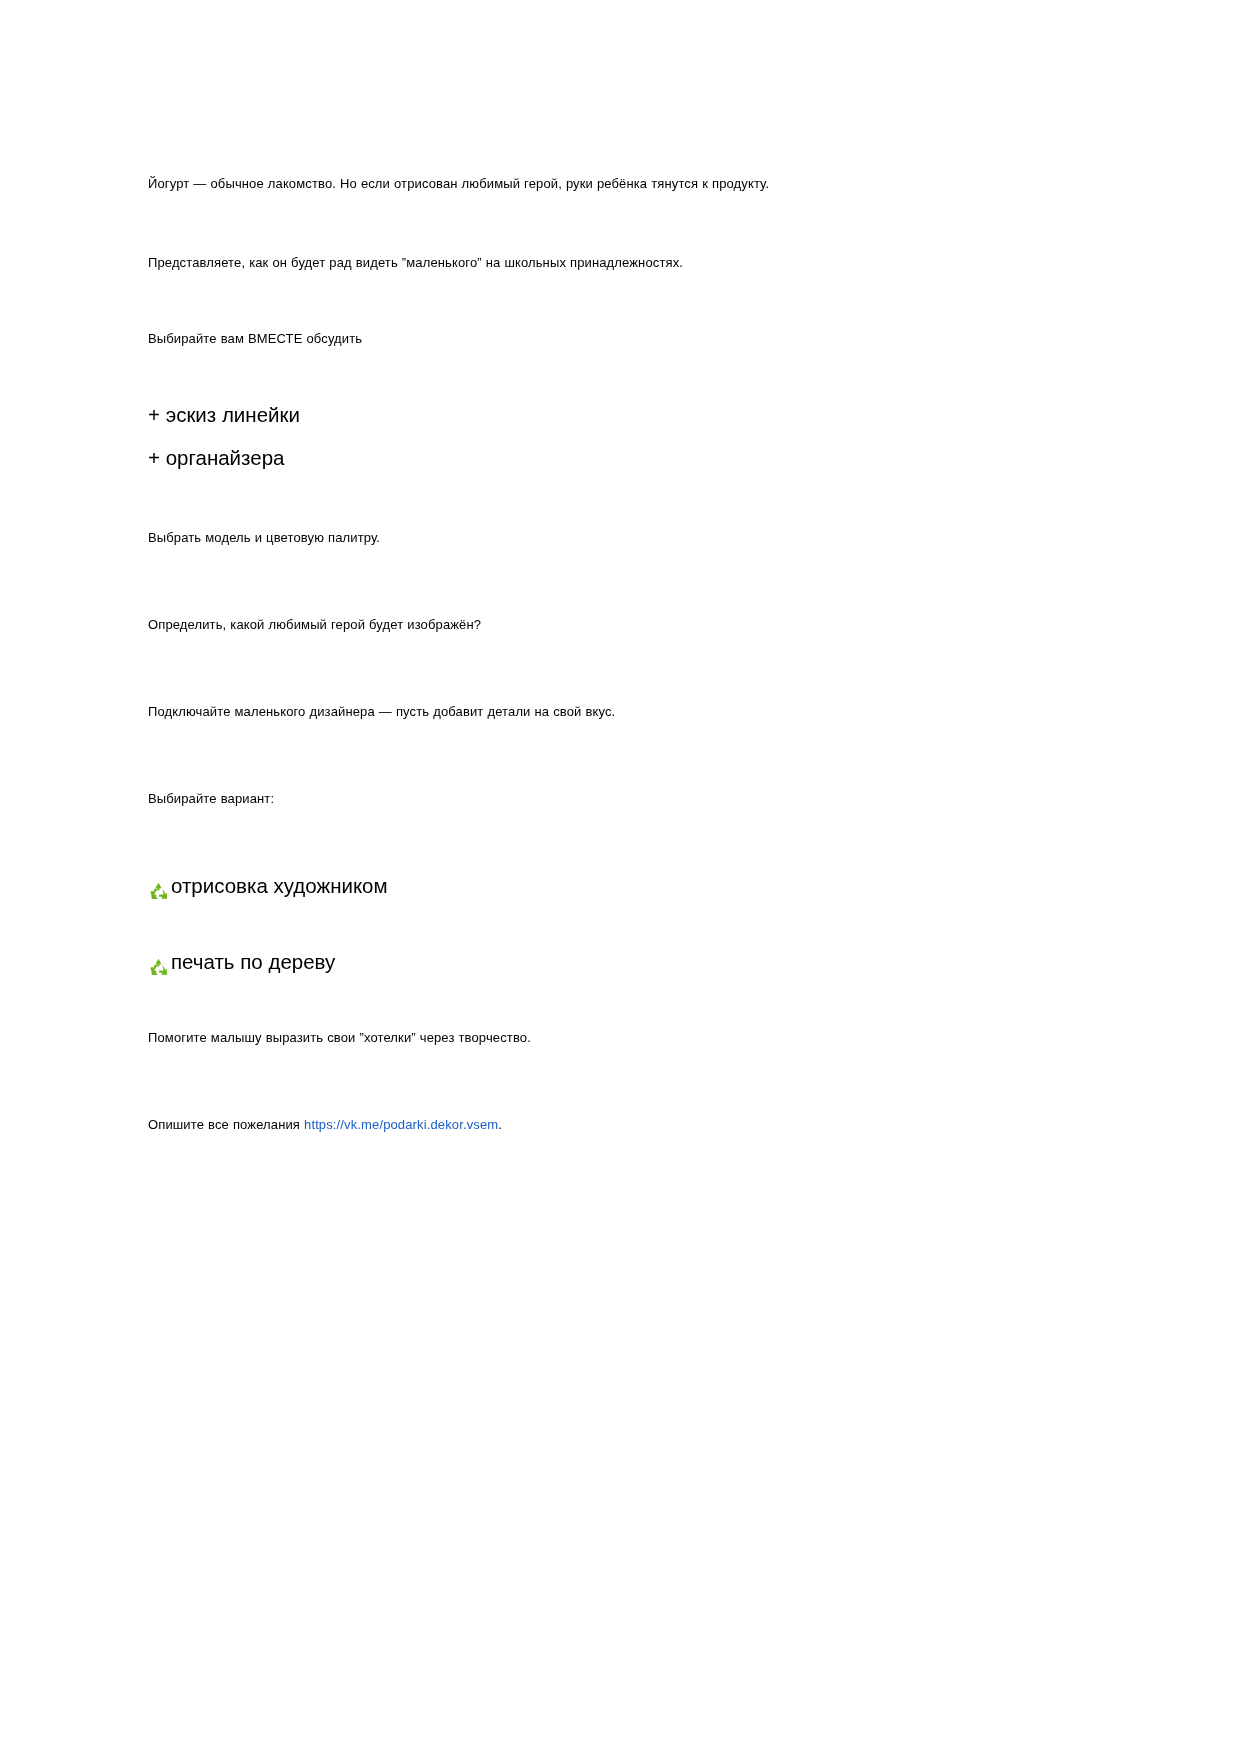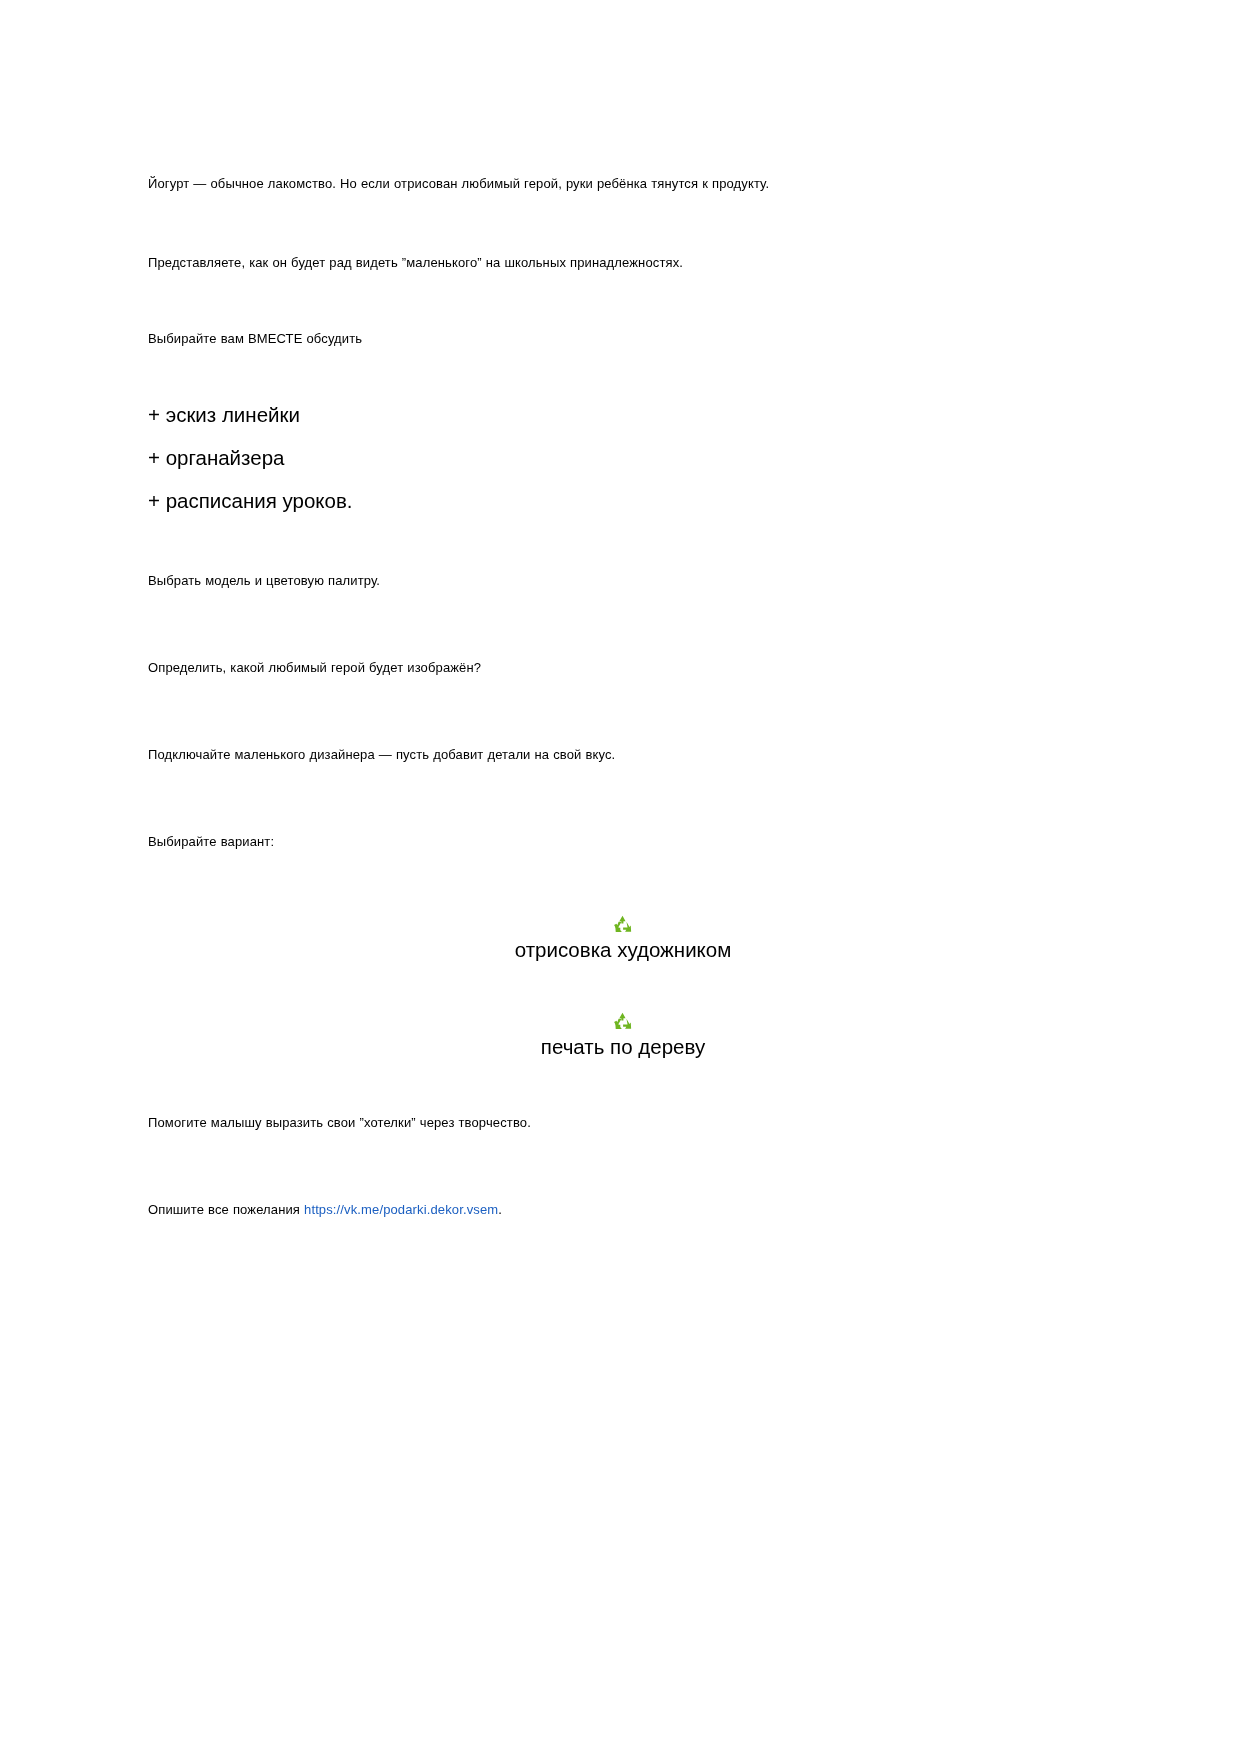--- a/index.html
+++ b/index.html
@@ -47,25 +47,24 @@
     font-size: 20.5px;
     line-height: 31px;
     color: #000000;
     margin: 0 0 12px 0;
   }
   .list-item:last-child {
     margin-bottom: 0;
   }
   .opt-row {
     display: flex;
-    align-items: center;
+    align-items: flex-end;
     margin: 0 0 45px 0;
     font-size: 20.5px;
     line-height: 31px;
-    flex-direction: column;
   }
   .recycle-icon {
     display: inline-block;
     width: 21px;
     height: 21px;
     margin-right: 2px;
     flex: 0 0 auto;
     position: relative;
     top: 1px;
   }
@@ -95,21 +94,20 @@
     <p class="para first">Йогурт — обычное лакомство. Но если отрисован любимый герой, руки ребёнка тянутся к продукту.</p>
 
 
     <p class="para">Представляете, как он будет рад видеть ”маленького” на школьных принадлежностях.</p>
 
     <p class="para">Выбирайте вам ВМЕСТЕ обсудить</p>
 
     <div class="list-block">
       <p class="list-item">+ эскиз линейки</p>
       <p class="list-item">+ органайзера</p>
-      <p class="list-item">+ расписания уроков.</p>
     </div>
 
     <p class="para para-gap-big">Выбрать модель и цветовую палитру.</p>
 
     <p class="para para-gap-big">Определить, какой любимый герой будет изображён?</p>
 
     <p class="para para-gap-big">Подключайте маленького дизайнера — пусть добавит детали на свой вкус.</p>
 
     <p class="para para-gap-big">Выбирайте вариант:</p>
 

